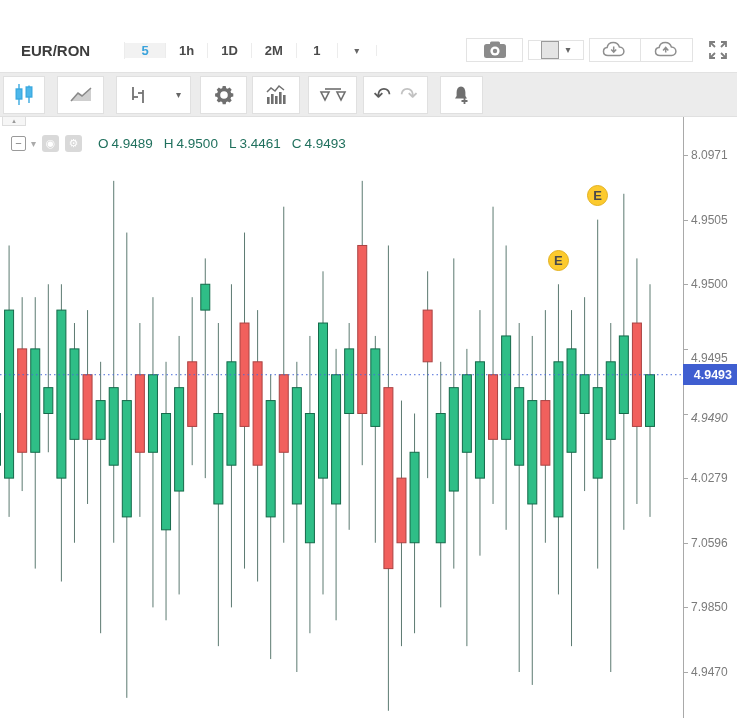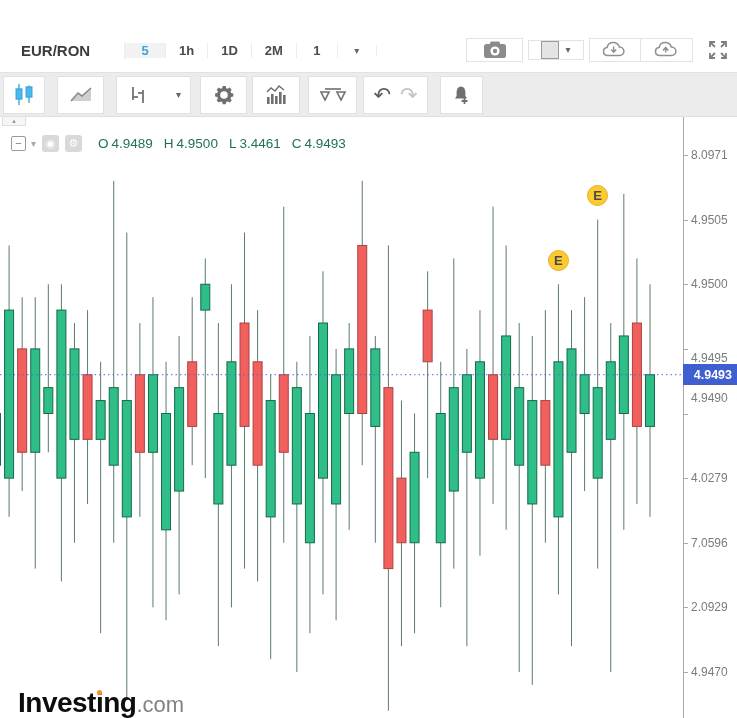--- a/index.html
+++ b/index.html
@@ -391,43 +391,40 @@
     </div>
   <div class="ptick-dash" style="top: 38px;"></div>
       <div class="ptick" style="top: 31px;">8.0971</div>
       <div class="ptick-dash" style="top: 102.625px;"></div>
       <div class="ptick" style="top: 95.625px;">4.9505</div>
       <div class="ptick-dash" style="top: 167.25px;"></div>
       <div class="ptick" style="top: 160.25px;">4.9500</div>
       <div class="ptick-dash" style="top: 231.875px;"></div>
       <div class="ptick" style="top: 234px;">4.9495</div>
       <div class="ptick-dash" style="top: 296.5px;"></div>
-      <div class="ptick" style="top: 274px;">4.9490</div>
+      <div class="ptick" style="top: 294px; font-style: italic;">4.9490</div>
       <div class="ptick-dash" style="top: 361.125px;"></div>
       <div class="ptick" style="top: 354.125px;">4.0279</div>
       <div class="ptick-dash" style="top: 425.75px;"></div>
       <div class="ptick" style="top: 418.75px;">7.0596</div>
       <div class="ptick-dash" style="top: 490.375px;"></div>
-      <div class="ptick" style="top: 483.375px;">2.0929</div>
+      <div class="ptick" style="top: 483.375px;">7.9850</div>
       <div class="ptick-dash" style="top: 555px;"></div>
       <div class="ptick" style="top: 548px;">4.9470</div>
     </div>
 
   <div class="taxis-line"></div>
   <div id="taxis-ticks">
       <div class="ttick" style="left: 76px;"></div>
       <div class="ttick" style="left: 171px;"></div>
       <div class="ttick" style="left: 266px;"></div>
       <div class="ttick" style="left: 361px;"></div>
       <div class="ttick" style="left: 456px;"></div>
       <div class="ttick" style="left: 551px;"></div>
       <div class="ttick" style="left: 646px;"></div>
     </div>
 
   <div id="events">
       <div class="event-marker" style="left: 547.94px; top: 132.75px;">E</div>
       <div class="event-marker" style="left: 587.18px; top: 68.125px;">E</div>
     </div>
 
-  <div class="watermark">
-    <span class="wm-brand"><span>Invest</span><span class="wm-i">i</span><span>ng</span></span><span class="wm-suffix">.com</span>
-  </div>
 </div>
 
 </body></html>

